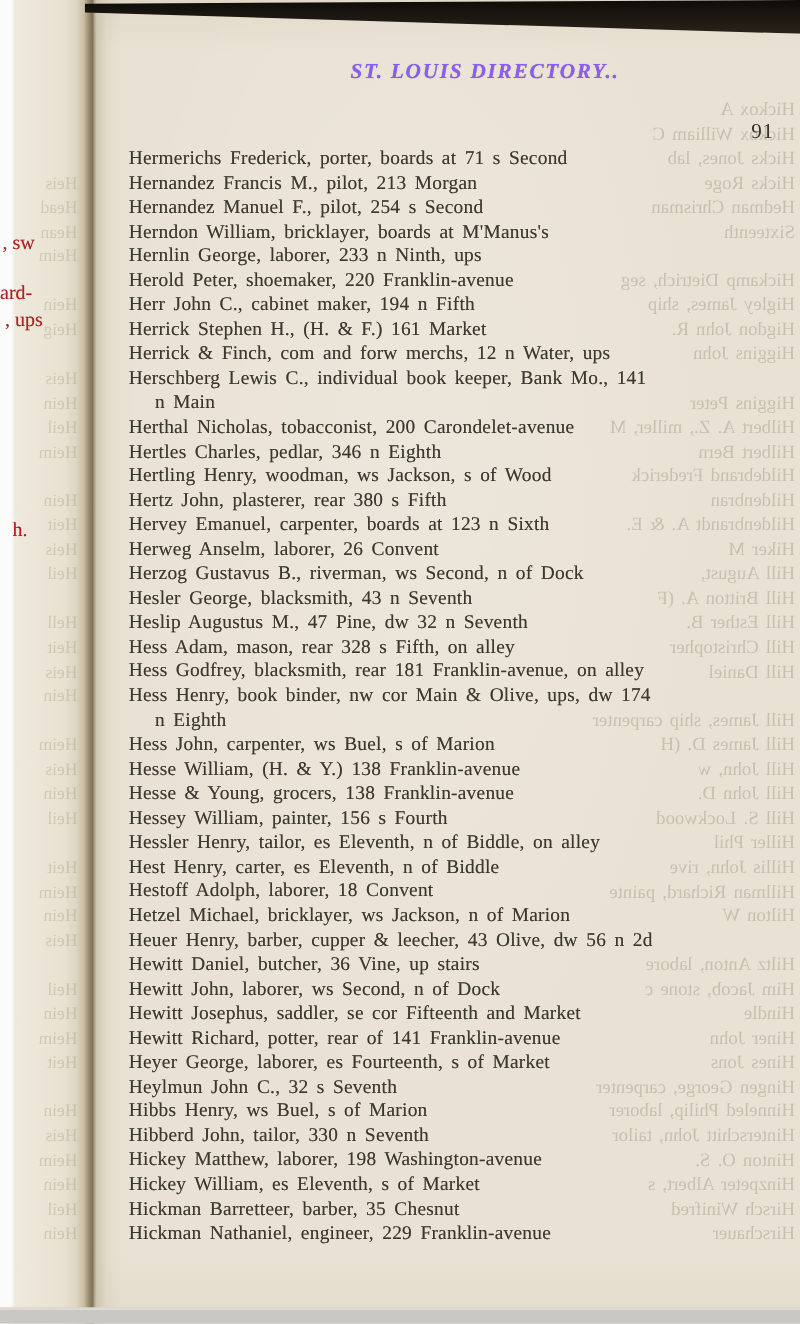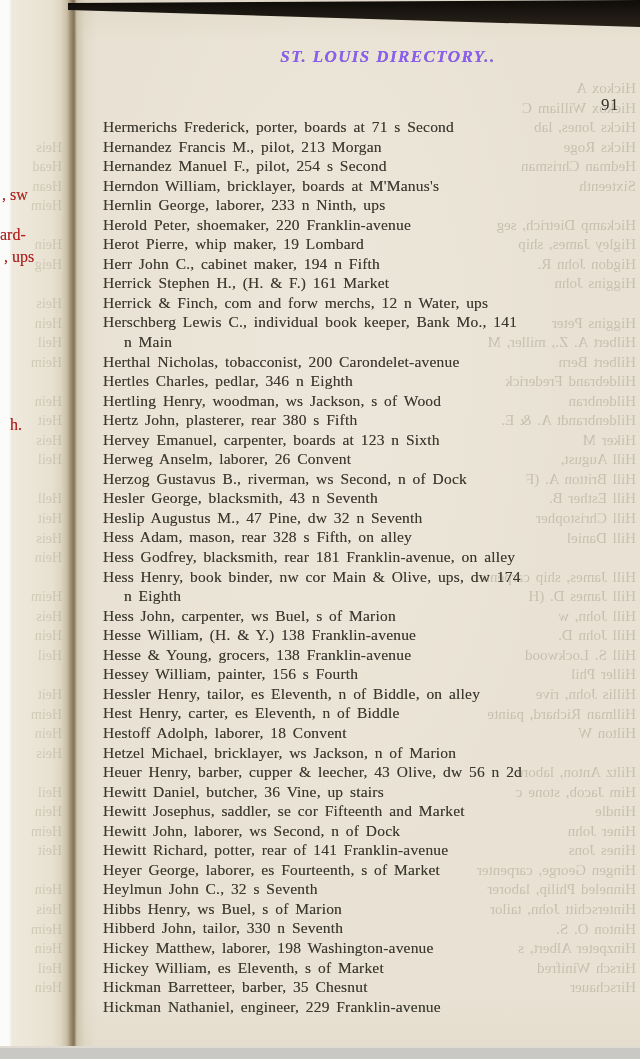--- a/index.html
+++ b/index.html
@@ -199,23 +199,20 @@
     <div class="entry">
       <div class="line">Herndon William, bricklayer, boards at M'Manus's</div>
     </div>
     <div class="entry">
       <div class="line">Hernlin George, laborer, 233 n Ninth, ups</div>
     </div>
     <div class="entry">
       <div class="line">Herold Peter, shoemaker, 220 Franklin-avenue</div>
     </div>
     <div class="entry">
-      <div class="line">Herot Pierre, whip maker, 19 Lombard</div>
-    </div>
-    <div class="entry">
       <div class="line">Herr John C., cabinet maker, 194 n Fifth</div>
     </div>
     <div class="entry">
       <div class="line">Herrick Stephen H., (H. &amp; F.) 161 Market</div>
     </div>
     <div class="entry">
       <div class="line">Herrick &amp; Finch, com and forw merchs, 12 n Water, ups</div>
     </div>
     <div class="entry">
       <div class="line">Herschberg Lewis C., individual book keeper, Bank Mo., 141</div>
@@ -282,24 +279,24 @@
     <div class="entry">
       <div class="line">Hetzel Michael, bricklayer, ws Jackson, n of Marion</div>
     </div>
     <div class="entry">
       <div class="line">Heuer Henry, barber, cupper &amp; leecher, 43 Olive, dw 56 n 2d</div>
     </div>
     <div class="entry">
       <div class="line">Hewitt Daniel, butcher, 36 Vine, up stairs</div>
     </div>
     <div class="entry">
+      <div class="line">Hewitt John, laborer, ws Second, n of Dock</div>
+    </div>
+    <div class="entry">
       <div class="line">Hewitt Josephus, saddler, se cor Fifteenth and Market</div>
-    </div>
-    <div class="entry">
-      <div class="line">Hewitt John, laborer, ws Second, n of Dock</div>
     </div>
     <div class="entry">
       <div class="line">Hewitt Richard, potter, rear of 141 Franklin-avenue</div>
     </div>
     <div class="entry">
       <div class="line">Heyer George, laborer, es Fourteenth, s of Market</div>
     </div>
     <div class="entry">
       <div class="line">Heylmun John C., 32 s Seventh</div>
     </div>

